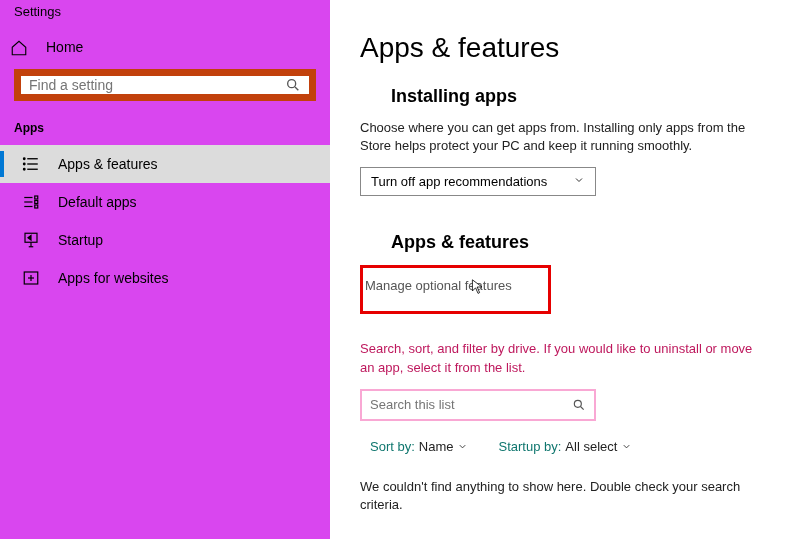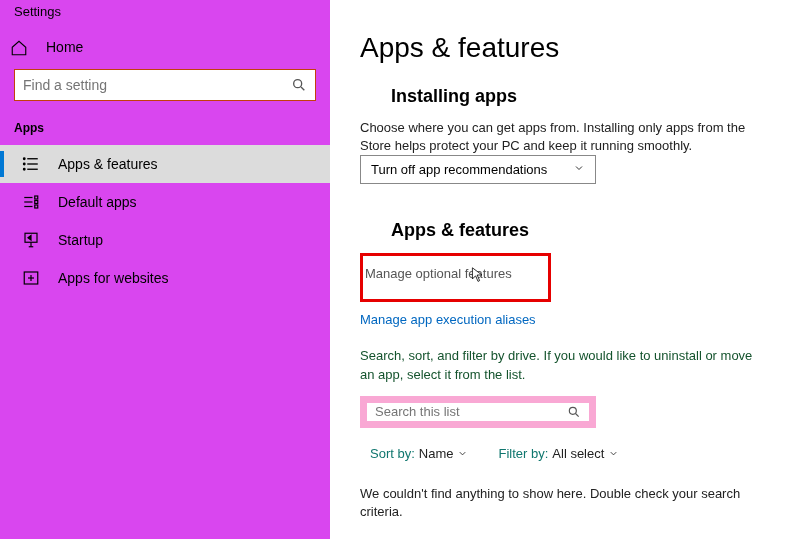--- a/index.html
+++ b/index.html
@@ -3,41 +3,41 @@
   <meta charset="utf-8">
   <style>
     * { margin: 0; padding: 0; box-sizing: border-box; font-family: "Segoe UI", -apple-system, sans-serif; }
     body { background: #fff; width: 789px; height: 539px; overflow: hidden; position: relative; }
     .container { display: flex; height: 100%; }
     .sidebar { width: 330px; background: #d946ef; padding: 0; }
     .sidebar-title { font-size: 13px; padding: 4px 14px 8px 14px; color: #000; }
     .home-row { display: flex; align-items: flex-start; padding: 12px 14px 12px 10px; cursor: pointer; gap: 18px; }
     .home-row svg { width: 18px; height: 18px; }
     .home-row span { font-size: 14px; color: #000; }
-    .search-box { margin: 0 14px 14px 14px; display: flex; align-items: center; background: #fff; border: 1px solid #c2410c; height: 32px; padding: 0 8px; }
+    .search-box { margin: 0 14px 14px 14px; display: flex; align-items: center; background: #fff; border: 7px solid #c2410c; height: 32px; padding: 0 8px; }
     .search-box input { border: none; background: transparent; outline: none; font-size: 14px; flex: 1; color: #555; }
     .search-box svg { width: 16px; height: 16px; }
     .section-label { font-size: 12px; font-weight: 600; padding: 6px 14px 10px 14px; }
     .nav-item { display: flex; align-items: center; padding: 10px 14px 10px 22px; cursor: pointer; gap: 18px; font-size: 14px; position: relative; }
     .nav-item.selected { background: #dcdcdc; }
     .nav-item.selected::before { content: ""; position: absolute; left: 0; top: 6px; bottom: 6px; width: 4px; background: #0078d4; }
     .nav-item svg { width: 18px; height: 18px; flex-shrink: 0; }
     .main { flex: 1; padding: 32px 30px 20px 30px; background: #fff; overflow: hidden; }
     .h1 { font-size: 28px; font-weight: 400; margin-bottom: 22px; }
     .h2 { font-size: 18px; font-weight: 700; margin-bottom: 12px; margin-left: 31px; }
-    .desc { font-size: 13px; color: #222; line-height: 1.4; max-width: 400px; }
+    .desc { font-size: 13px; color: #222; line-height: 1.4; max-width: 400px; margin-bottom: 12px; }
     .dropdown { border: 1px solid #888; padding: 6px 10px; display: flex; align-items: flex-start; justify-content: space-between; width: 236px; font-size: 13px; margin-bottom: 36px; cursor: pointer; }
     .dropdown svg { width: 12px; height: 12px; }
     .link { font-size: 13px; cursor: pointer; margin-bottom: 10px; display: inline-block; }
     .link.gray { color: #555; }
     .link.blue { color: #0067c0; }
     .highlight-box { border: 3px solid #e60000; padding: 8px 36px 8px 2px; display: inline-block; margin-bottom: 8px; position: relative; }
     .cursor-svg { position: absolute; width: 14px; height: 16px; left: 108px; top: 11px; }
-    .desc2 { font-size: 13px; color: #14532d; line-height: 1.4; max-width: 430px; margin-bottom: 12px; margin-top: 10px; }
-    .search-list-box { border: 7px solid #f9a8d4; display: flex; align-items: center; width: 236px; height: 32px; padding: 0 8px; margin-bottom: 18px; }
+    .desc2 { font-size: 13px; color: #be185d; line-height: 1.4; max-width: 430px; margin-bottom: 12px; margin-top: 18px; }
+    .search-list-box { border: 2px solid #f9a8d4; display: flex; align-items: center; width: 236px; height: 32px; padding: 0 8px; margin-bottom: 18px; }
     .search-list-box input { border: none; background: transparent; outline: none; font-size: 13px; flex: 1; color: #555; }
     .search-list-box svg { width: 14px; height: 14px; }
     .sort-row { display: flex; gap: 30px; font-size: 13px; color: #222; margin-bottom: 24px; margin-left: 10px;}
     .sort-item { display: flex; align-items: center; gap: 4px; cursor: pointer; }
     .sort-item .lbl { color: #0f766e; }
     .sort-item svg { width: 11px; height: 11px; }
     .empty { font-size: 13px; color: #222; line-height: 1.4; max-width: 400px; }
   </style>
 </head>
 <body>
@@ -117,43 +117,40 @@
     </div>
 
     <div class="h2">Apps &amp; features</div>
 
     <div class="highlight-box">
       <span class="link gray">Manage optional features</span>
       <svg class="cursor-svg" viewBox="0 0 16 20" fill="#fff" stroke="#000" stroke-width="1">
           <path d="M1 1 L1 15 L5 11 L8 18 L10 17 L7 10 L13 10 Z"></path>
         </svg>
     </div>
-    <div>
-      <span class="link blue">Manage app execution aliases</span>
-    </div>
 
     <div class="desc2">Search, sort, and filter by drive. If you would like to uninstall or move an app, select it from the list.</div>
     <div class="search-list-box">
       <input placeholder="Search this list" style="">
       <svg viewBox="0 0 24 24" fill="none" stroke="#555" stroke-width="2">
           <circle cx="10" cy="10" r="6"></circle>
           <line x1="15" y1="15" x2="20" y2="20"></line>
         </svg>
     </div>
 
     <div class="sort-row">
       <div class="sort-item">
         <span class="lbl">Sort by:</span>
         <span>Name</span>
         <svg viewBox="0 0 24 24" fill="none" stroke="#333" stroke-width="2">
             <path d="M6 9 L12 15 L18 9"></path>
           </svg>
       </div>
       <div class="sort-item">
-        <span class="lbl">Filter by:</span>
+        <span class="lbl">Startup by:</span>
         <span>All select</span>
         <svg viewBox="0 0 24 24" fill="none" stroke="#333" stroke-width="2">
             <path d="M6 9 L12 15 L18 9"></path>
           </svg>
       </div>
     </div>
 
     <div class="empty">We couldn't find anything to show here. Double check your search criteria.</div>
   </div>
 </div>

